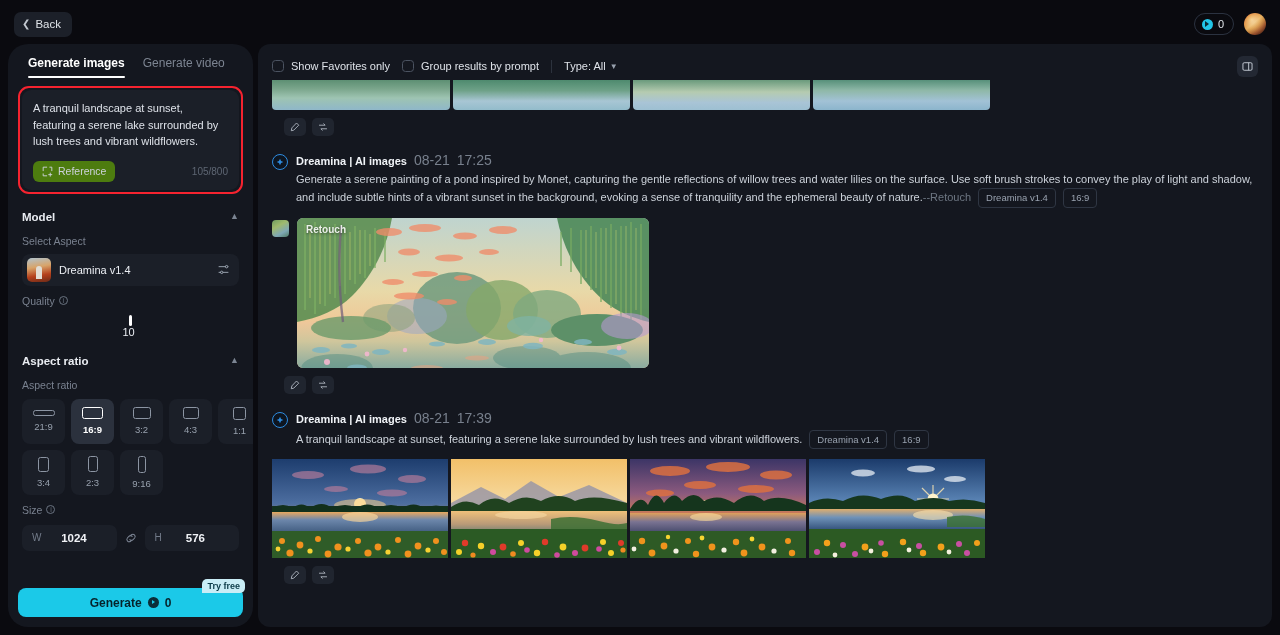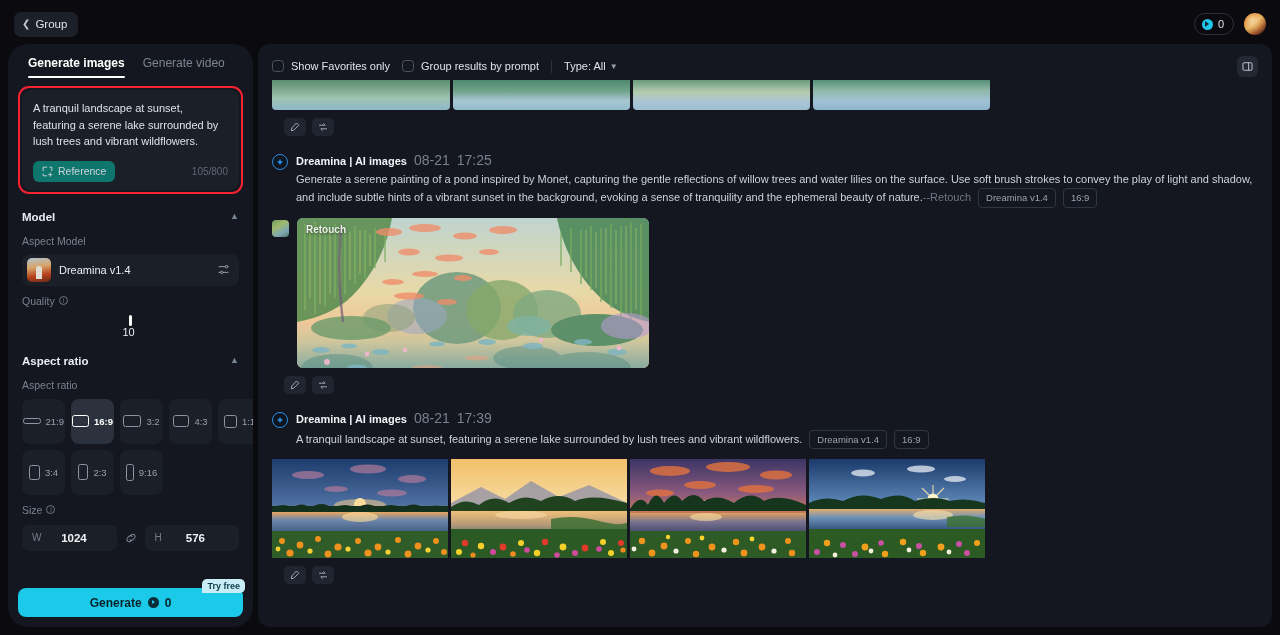--- a/index.html
+++ b/index.html
@@ -76,21 +76,21 @@
     background: #1b1f28; border-radius: 9px; padding: 10px 11px 8px 11px;
   }
   .prompt-text {
     font-size: 11px; line-height: 1.5; color: #dde1e8;
   }
   .prompt-foot {
     display: flex; align-items: center; margin-top: 11px;
   }
   .ref-btn {
     display: flex; align-items: center; gap: 5px;
-    background: #0f766e; border-radius: 6px; height: 21px; padding: 0 9px;
+    background: #4d7c0f; border-radius: 6px; height: 21px; padding: 0 9px;
     font-size: 10.5px; color: #ccd2db; cursor: pointer;
   }
   .char-count { margin-left: auto; font-size: 10px; color: #5e6673; }
 
   .section-head {
     display: flex; align-items: center;
     padding: 0 14px; margin-top: 14px; height: 18px;
   }
   .section-title { font-size: 11.5px; font-weight: bold; color: #e9ecf1; }
   .caret { margin-left: auto; color: #7b8492; font-size: 9px; line-height: 1; }
@@ -136,21 +136,21 @@
     width: 3px; height: 11px; border-radius: 2px; background: #ffffff;
   }
   .quality-val { font-size: 11px; color: #eaedf2; width: 16px; }
 
   .ratio-grid {
     display: grid; grid-template-columns: repeat(5, 43px);
     gap: 6px; padding: 8px 14px 0 14px;
   }
   .ratio-cell {
     height: 45px; background: #1b1f28; border-radius: 8px;
-    display: flex; flex-direction: row; align-items: center;
+    display: flex; flex-direction: column; align-items: center;
     justify-content: center; gap: 5px; cursor: pointer;
     border: 1px solid transparent;
   }
   .ratio-cell.selected { background: #2b313d; }
   .ratio-shape {
     border: 1.6px solid #8c95a3; border-radius: 2.5px;
   }
   .ratio-cell.selected .ratio-shape { border-color: #ffffff; }
   .ratio-label { font-size: 9.5px; color: #97a0ad; }
   .ratio-cell.selected .ratio-label { color: #ffffff; font-weight: bold; }
@@ -278,21 +278,21 @@
   .grid-img:last-child { border-radius: 0 5px 5px 0; }
 
   svg { display: block; }
 </style>
 </head>
 <body>
 
 <div class="topbar">
   <div class="back-btn">
     <span class="chev-left">❮</span>
-    <span>Group</span>
+    <span>Back</span>
   </div>
   <div class="topbar-right">
     <div class="credit-pill">
       <span class="coin"></span>
       <span>0</span>
     </div>
     <div class="avatar"></div>
   </div>
 </div>
 
@@ -323,21 +323,21 @@
         <div class="char-count">105/800</div>
       </div>
     </div>
   </div>
 
   <div class="section-head">
     <span class="section-title">Model</span>
     <span class="caret">▲</span>
   </div>
   <div class="sub-label">
-    <span>Aspect Model</span>
+    <span>Select Aspect</span>
   </div>
   <div class="model-row">
     <div class="model-thumb"></div>
     <div class="model-name">Dreamina v1.4</div>
     <span class="slider-icon">
       <svg width="13" height="13" viewBox="0 0 16 16" stroke="#9aa3b0" stroke-width="1.2" fill="none">
         <path d="M2 4.5h9M13 4.5h1M2 11.5h3M7 11.5h7"></path>
         <circle cx="11.8" cy="4.5" r="1.5"></circle>
           <circle cx="5.8" cy="11.5" r="1.5"></circle>
       </svg>

